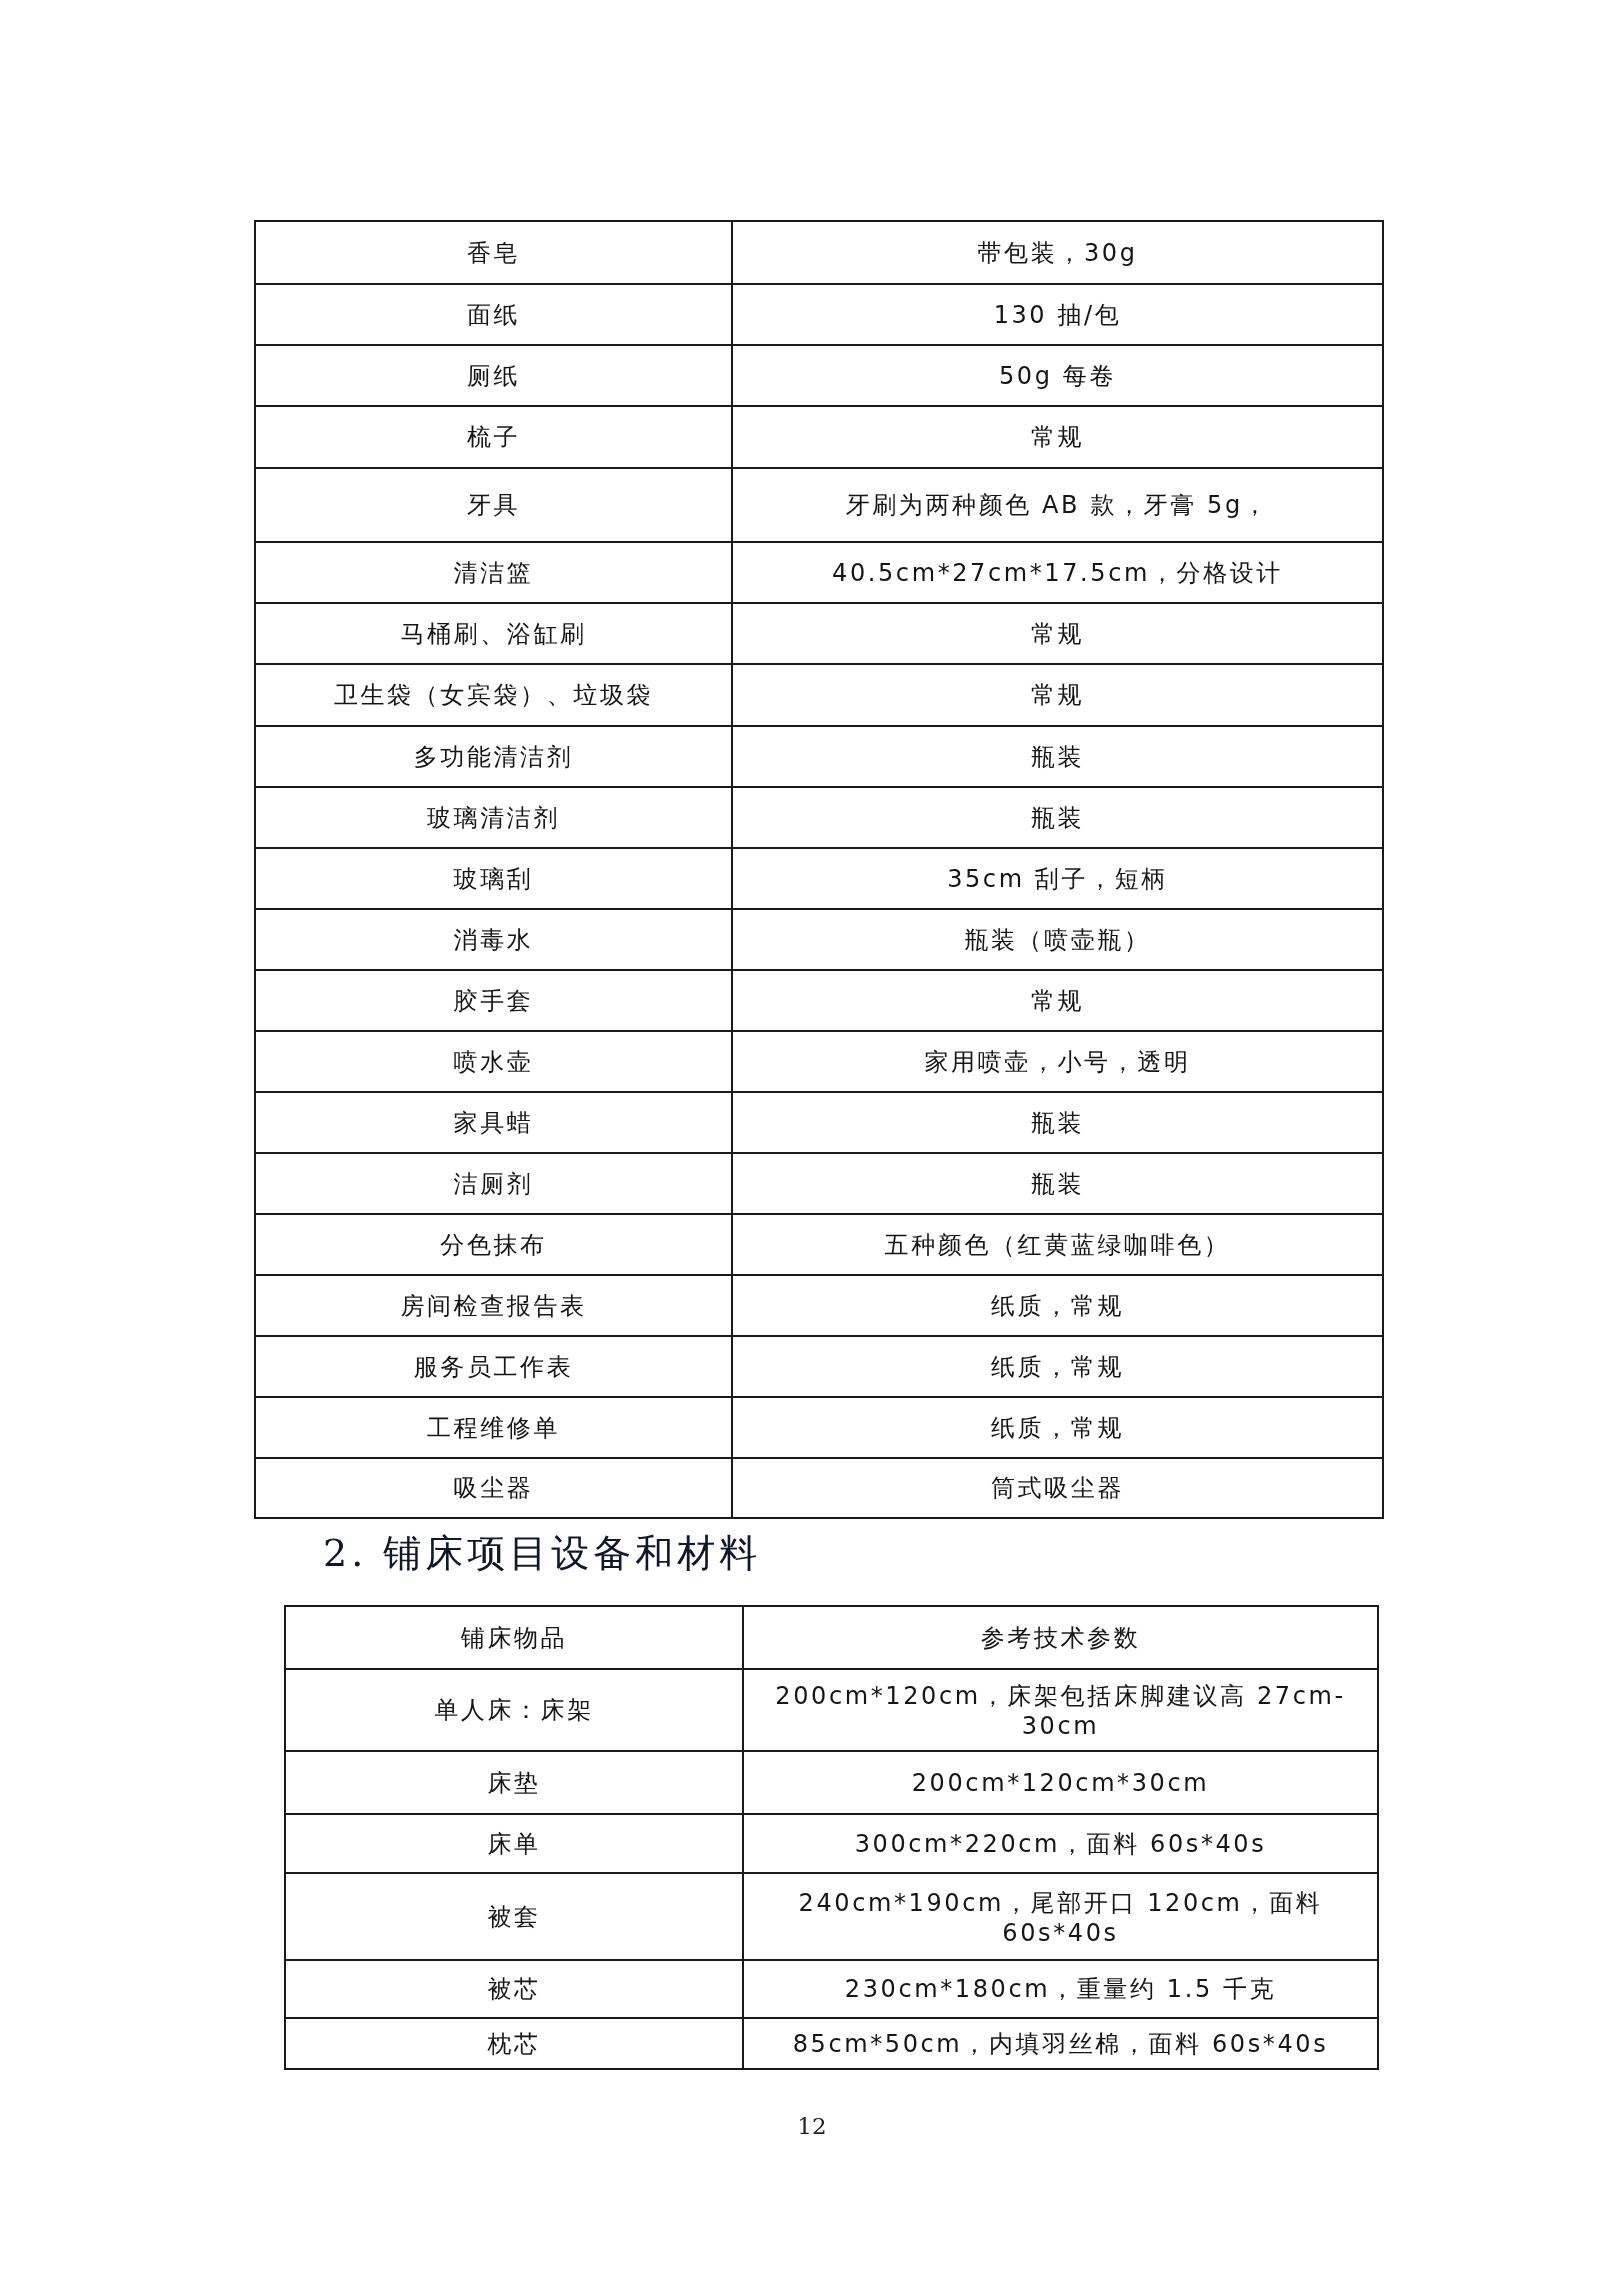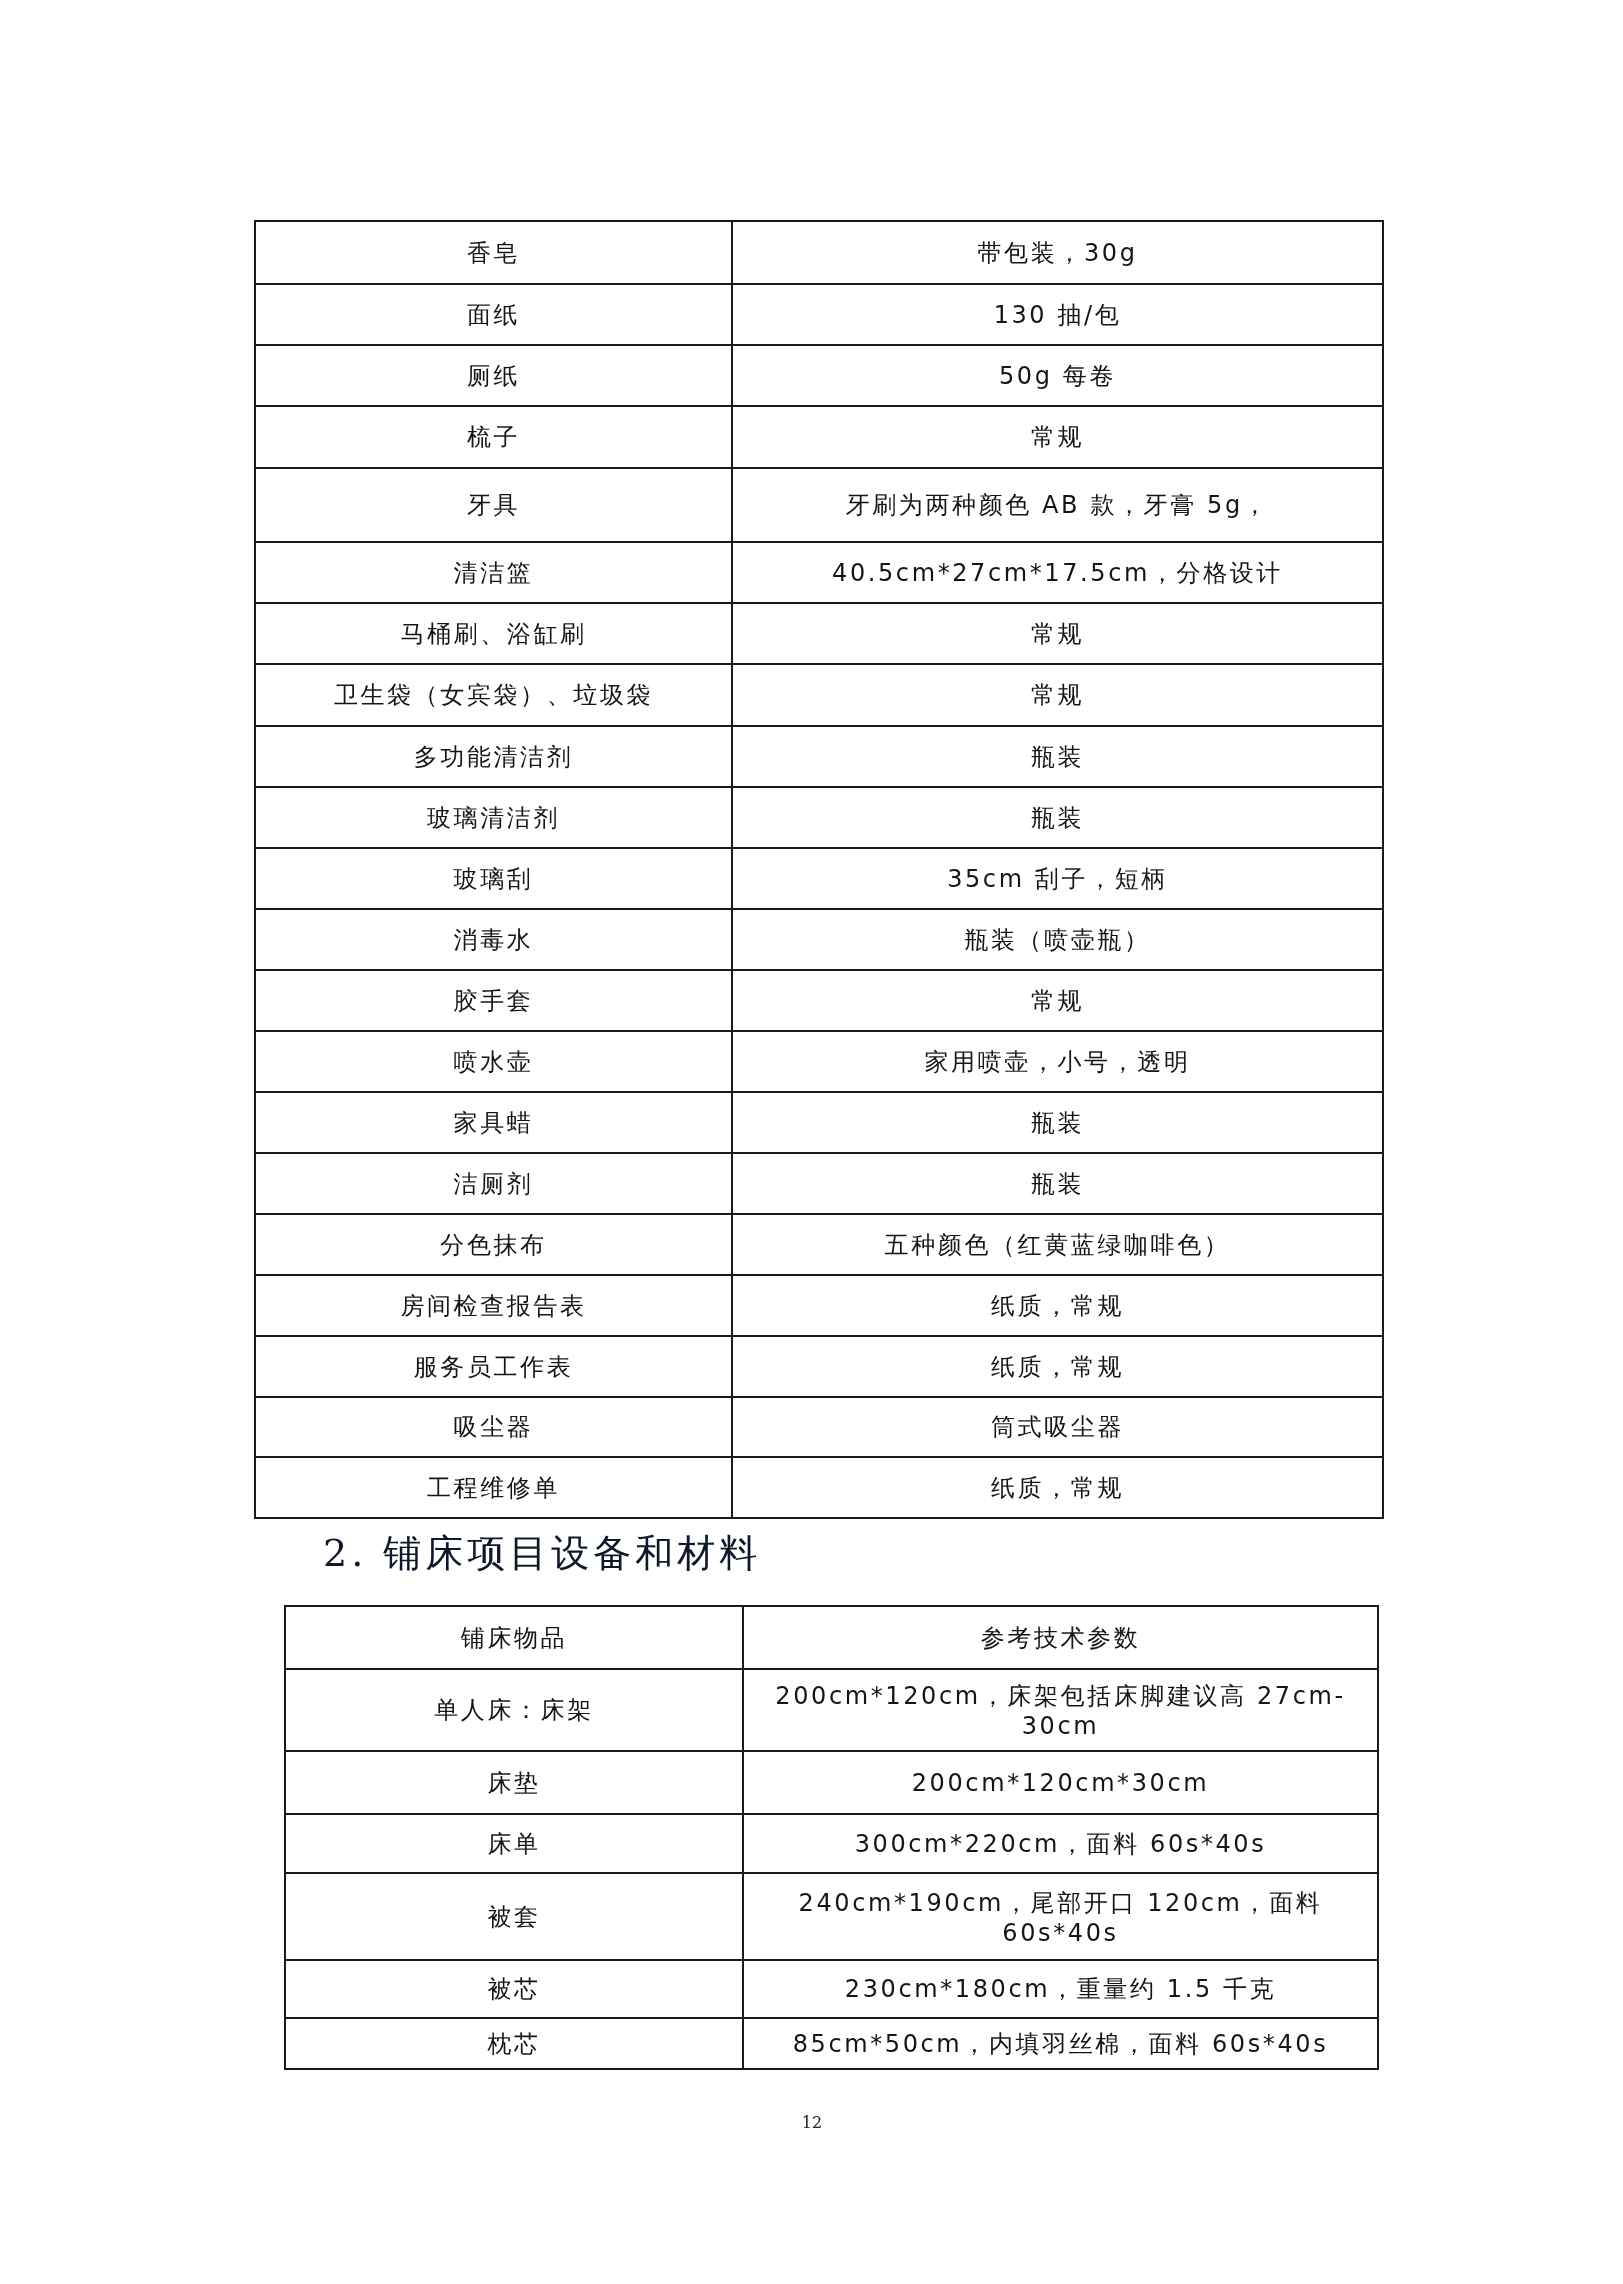--- a/index.html
+++ b/index.html
@@ -8,21 +8,21 @@
   .tbl { position: absolute; border-collapse: collapse; table-layout: fixed; }
   .tbl td { border: 2px solid #1a1a1a; text-align: center; vertical-align: middle;
             font-size: 24px; padding: 0; letter-spacing: 2.6px; font-weight: 500; }
   .tbl td.c1 { border-right-width: 1.3px; }
   #t1 { left: 254px; top: 220px; width: 1127px; }
   #t2 { left: 284px; top: 1605px; width: 1093px; }
   .heading { position: absolute; left: 323px; top: 1528px; font-size: 38px;
              font-family: "DejaVu Serif", "Liberation Serif", serif; letter-spacing: 4px;
              color: #0f172a; }
   .pagenum { position: absolute; left: 0; width: 1624px; top: 2113px; text-align: center;
-             font-size: 16px; font-family: "DejaVu Serif", serif; color: #222; }
+             font-size: 23px; font-family: "DejaVu Serif", serif; color: #222; }
 </style>
 </head>
 <body>
 
 <table class="tbl" id="t1">
   <colgroup>
       <col style="width:477px">
       <col style="width:651px">
     </colgroup>
   <tbody id="t1body">
@@ -95,27 +95,27 @@
         <td>五种颜色（红黄蓝绿咖啡色）</td>
       </tr>
       <tr style="height: 61px;">
         <td class="c1">房间检查报告表</td>
         <td>纸质，常规</td>
       </tr>
       <tr style="height: 61px;">
         <td class="c1">服务员工作表</td>
         <td>纸质，常规</td>
       </tr>
+      <tr style="height: 61px;">
+        <td class="c1">工程维修单</td>
+        <td>纸质，常规</td>
+      </tr>
       <tr style="height: 60px;">
         <td class="c1">吸尘器</td>
         <td>筒式吸尘器</td>
-      </tr>
-      <tr style="height: 61px;">
-        <td class="c1">工程维修单</td>
-        <td>纸质，常规</td>
       </tr>
     </tbody>
 </table>
 
 <div class="heading">2. 铺床项目设备和材料</div>
 
 <table class="tbl" id="t2">
   <colgroup>
       <col style="width:458px">
       <col style="width:635px">

